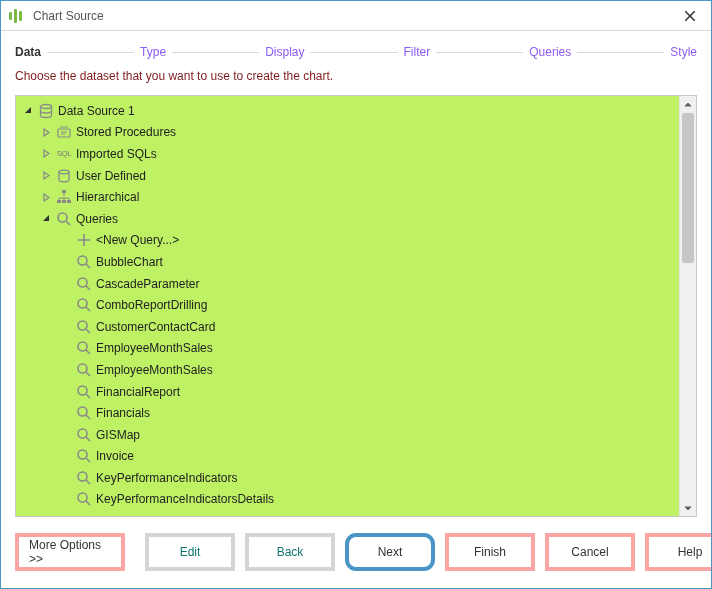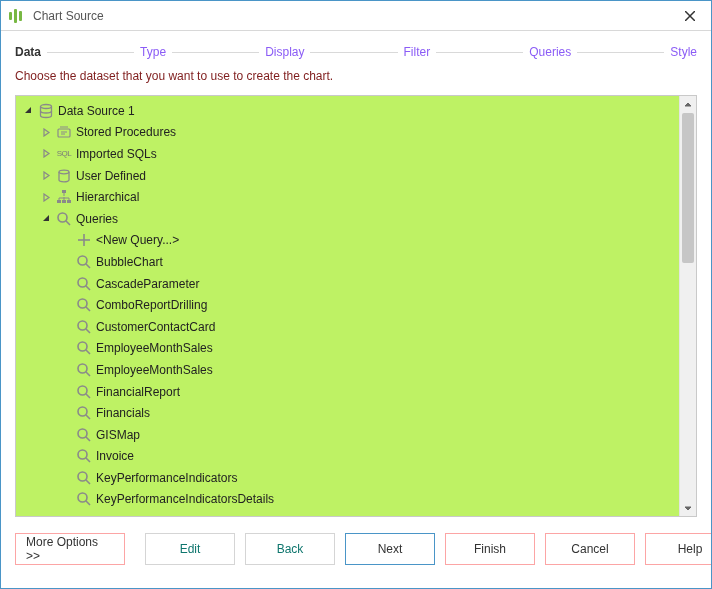--- a/index.html
+++ b/index.html
@@ -90,29 +90,29 @@
     padding: 16px 14px 0 14px;
     gap: 10px;
   }
   .buttons .spacer { flex:1; }
   .btn {
     min-width: 90px;
     height: 24px;
     display:flex;
     align-items:center;
     justify-content:center;
-    border: 1px solid #fca5a5;
+    border: 4px solid #fca5a5;
     background:#fff;
     font-size:12px;
     color:#333;
     cursor:pointer;
     padding: 15px 10px;
   }
   .btn.disabled { color:#0f766e; border-color:#d5d5d5; cursor:default; }
-  .btn.primary { border-color:#4a95c7; }
+  .btn.primary { border-color:#4a95c7;border-radius:11px; }
   .btn.more { min-width: 110px; }
 </style>
 </head>
 <body>
 
 <div class="titlebar">
   <span class="app-icon">
       <span></span>
       <span></span>
       <span></span>

